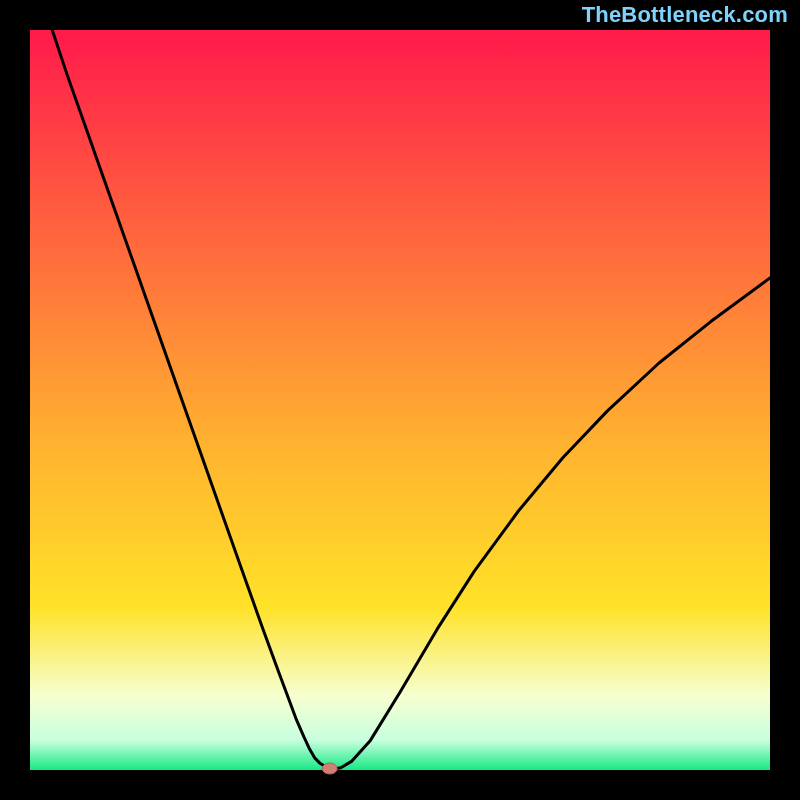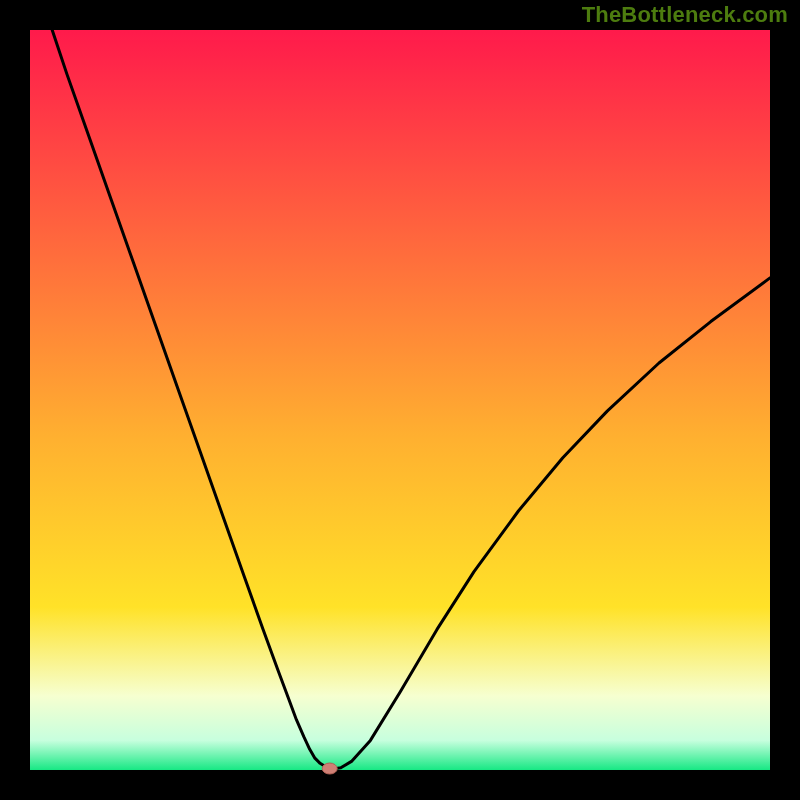--- a/index.html
+++ b/index.html
@@ -18,21 +18,21 @@
     height: 800px;
     background: #000000;
   }
   .watermark {
     position: absolute;
     top: 2px;
     right: 12px;
     font-family: Arial, Helvetica, sans-serif;
     font-size: 22px;
     font-weight: 600;
-    color: #4d7c0f;
+    color: #7dd3fc;
     letter-spacing: 0.2px;
   }
   svg {
     position: absolute;
     top: 0;
     left: 0;
   }
 </style>
 </head>
 <body>

